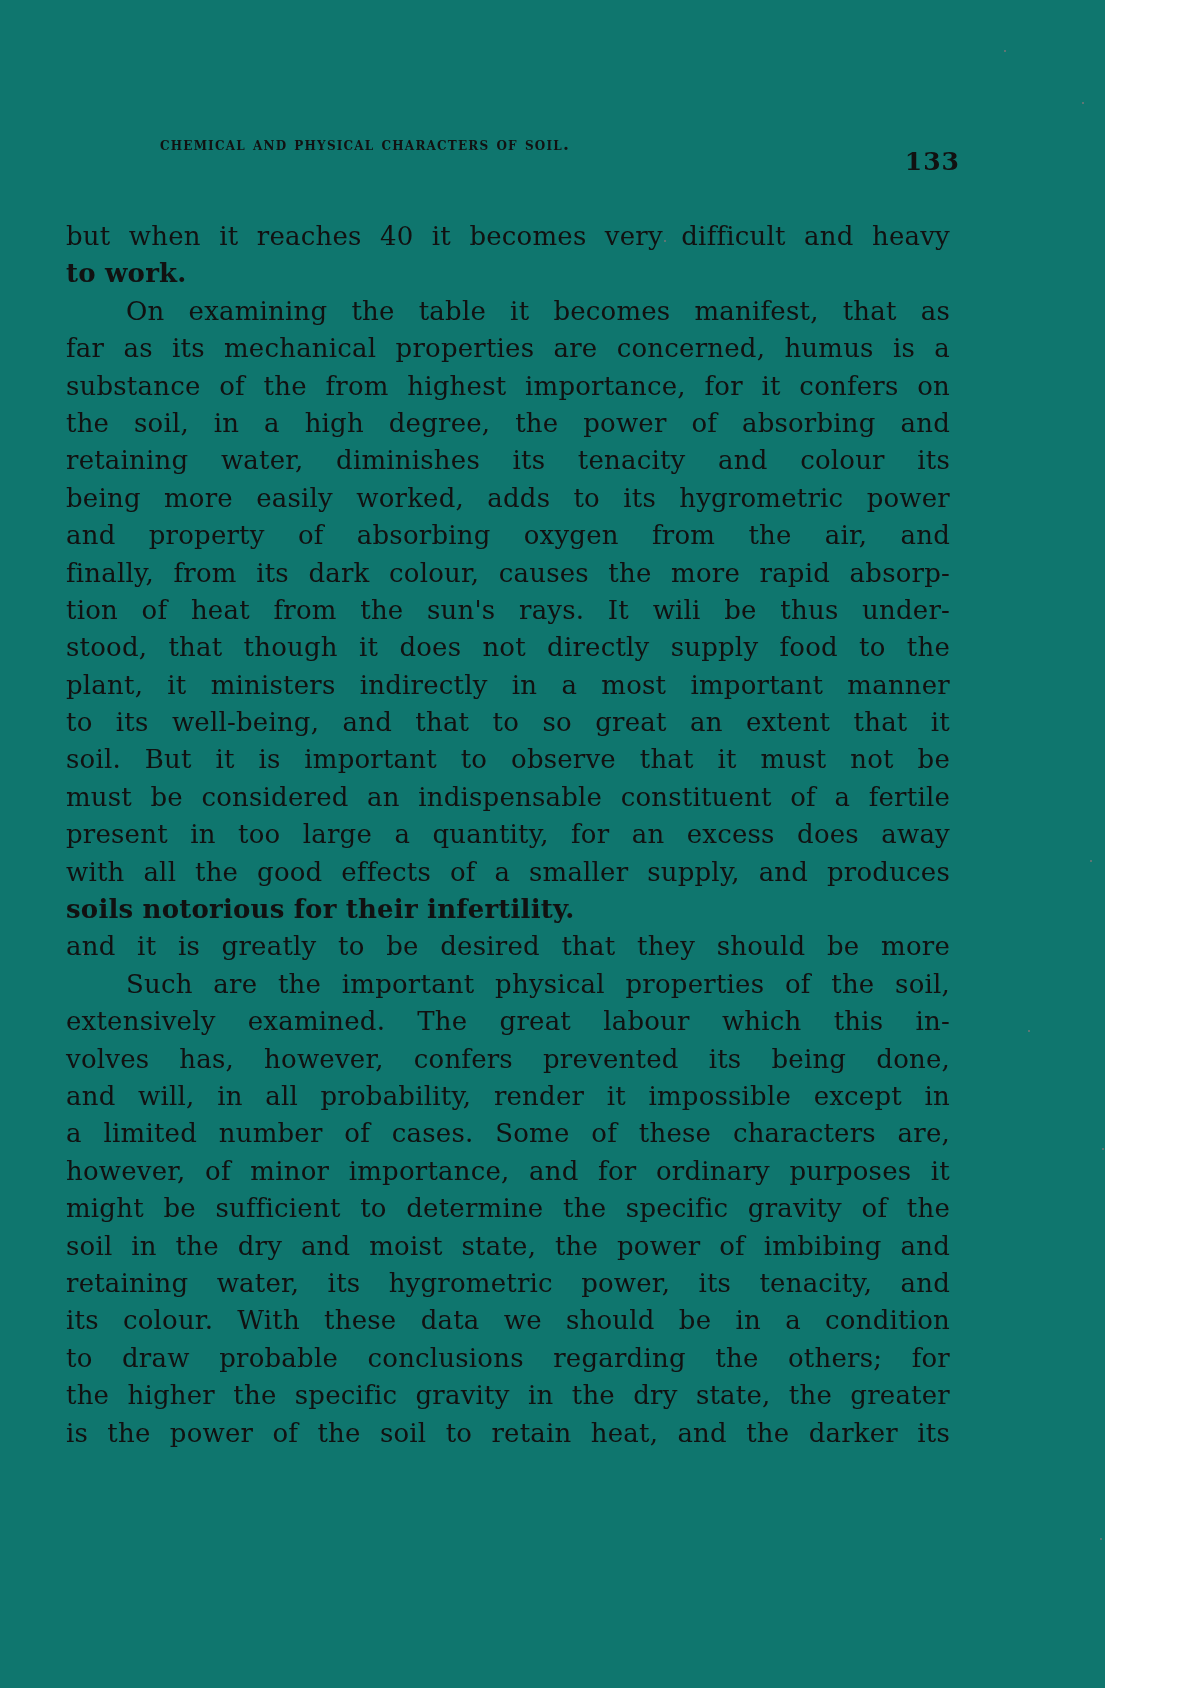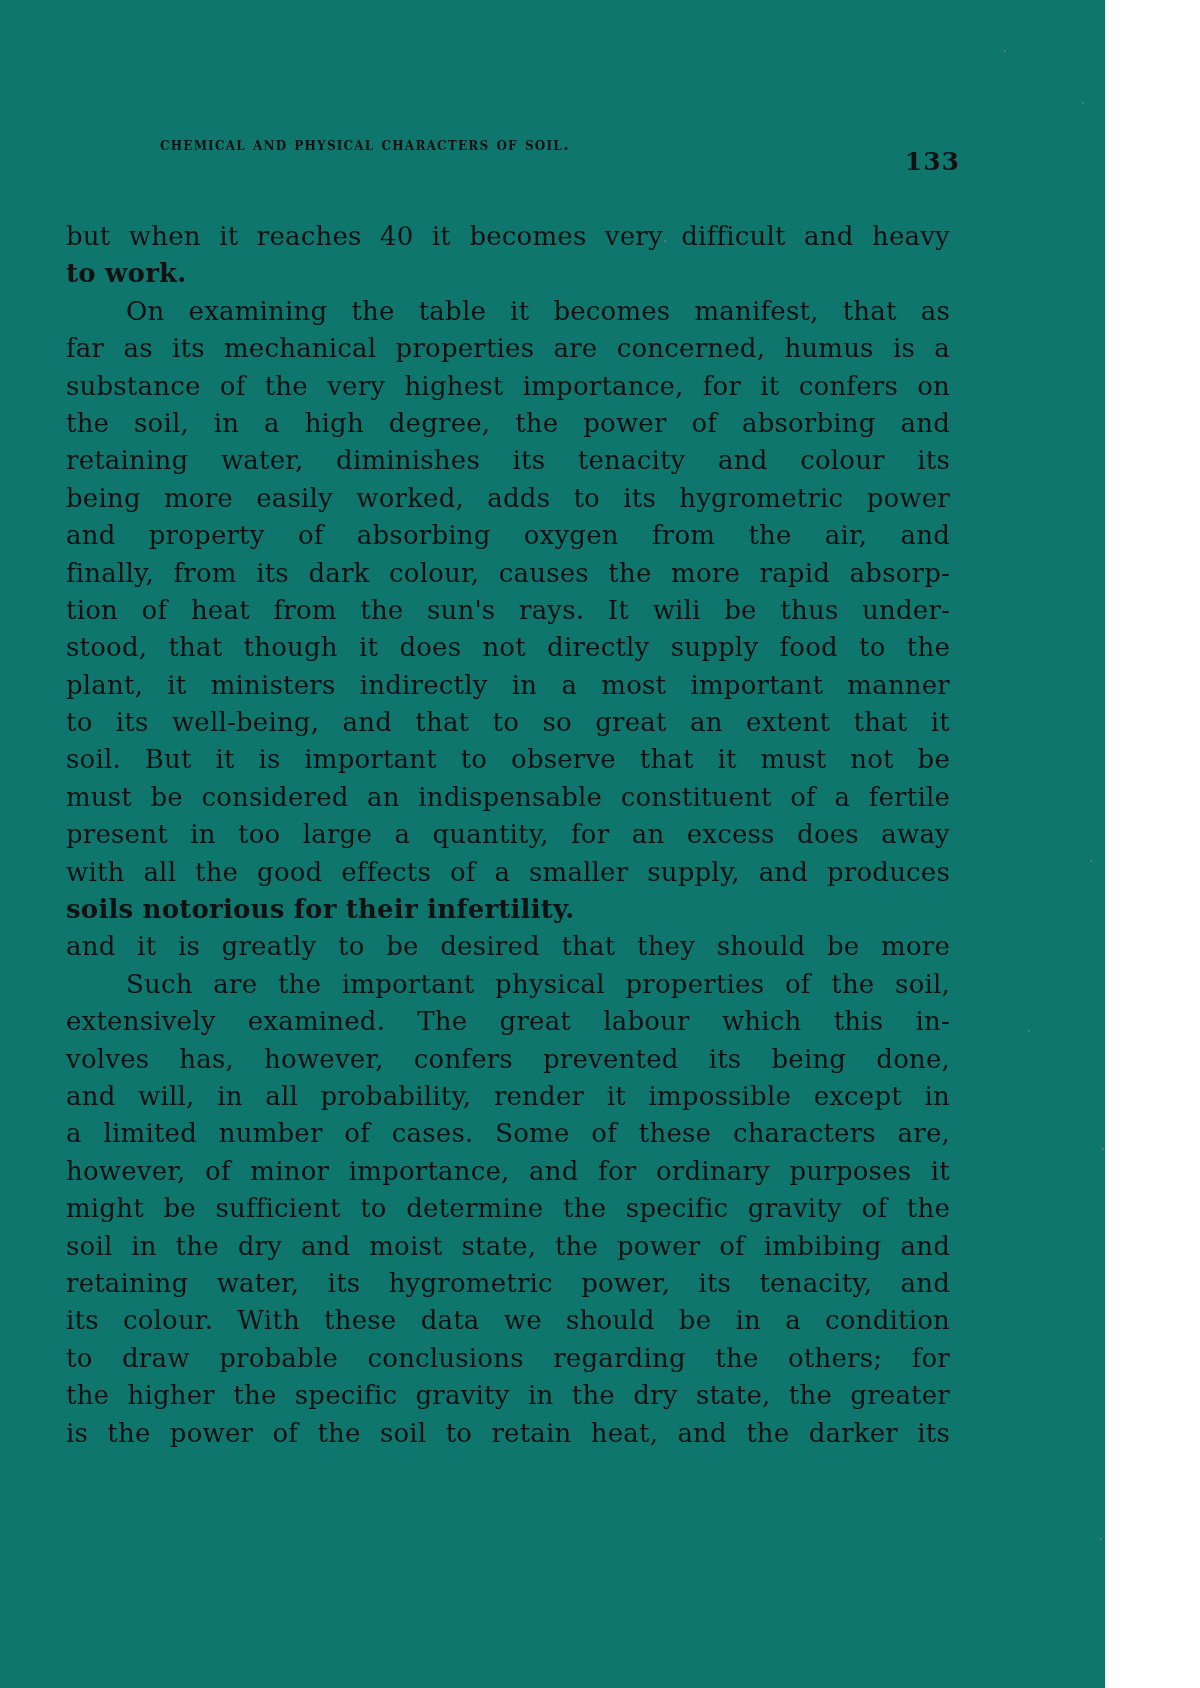--- a/index.html
+++ b/index.html
@@ -42,21 +42,21 @@
   <div class="running-head">
     <span class="running-title">CHEMICAL AND PHYSICAL CHARACTERS OF SOIL.</span>
     <span class="page-number">133</span>
   </div>
 
   <div class="body-text">
     <div class="line">but when it reaches 40 it becomes very difficult and heavy</div>
     <div class="line last">to work.</div>
     <div class="line indent">On examining the table it becomes manifest, that as</div>
     <div class="line">far as its mechanical properties are concerned, humus is a</div>
-    <div class="line">substance of the very highest importance, for it confers on</div>
+    <div class="line">substance of the from highest importance, for it confers on</div>
     <div class="line">the soil, in a high degree, the power of absorbing and</div>
     <div class="line">retaining water, diminishes its tenacity and colour its</div>
     <div class="line">being more easily worked, adds to its hygrometric power</div>
     <div class="line">and property of absorbing oxygen from the air, and</div>
     <div class="line">finally, from its dark colour, causes the more rapid absorp-</div>
     <div class="line">tion of heat from the sun's rays.   It wili be thus under-</div>
     <div class="line">stood, that though it does not directly supply food to the</div>
     <div class="line">plant, it ministers indirectly in a most important manner</div>
     <div class="line">to its well-being, and that to so great an extent that it</div>
     <div class="line">soil.   But it is important to observe that it must not be</div>

